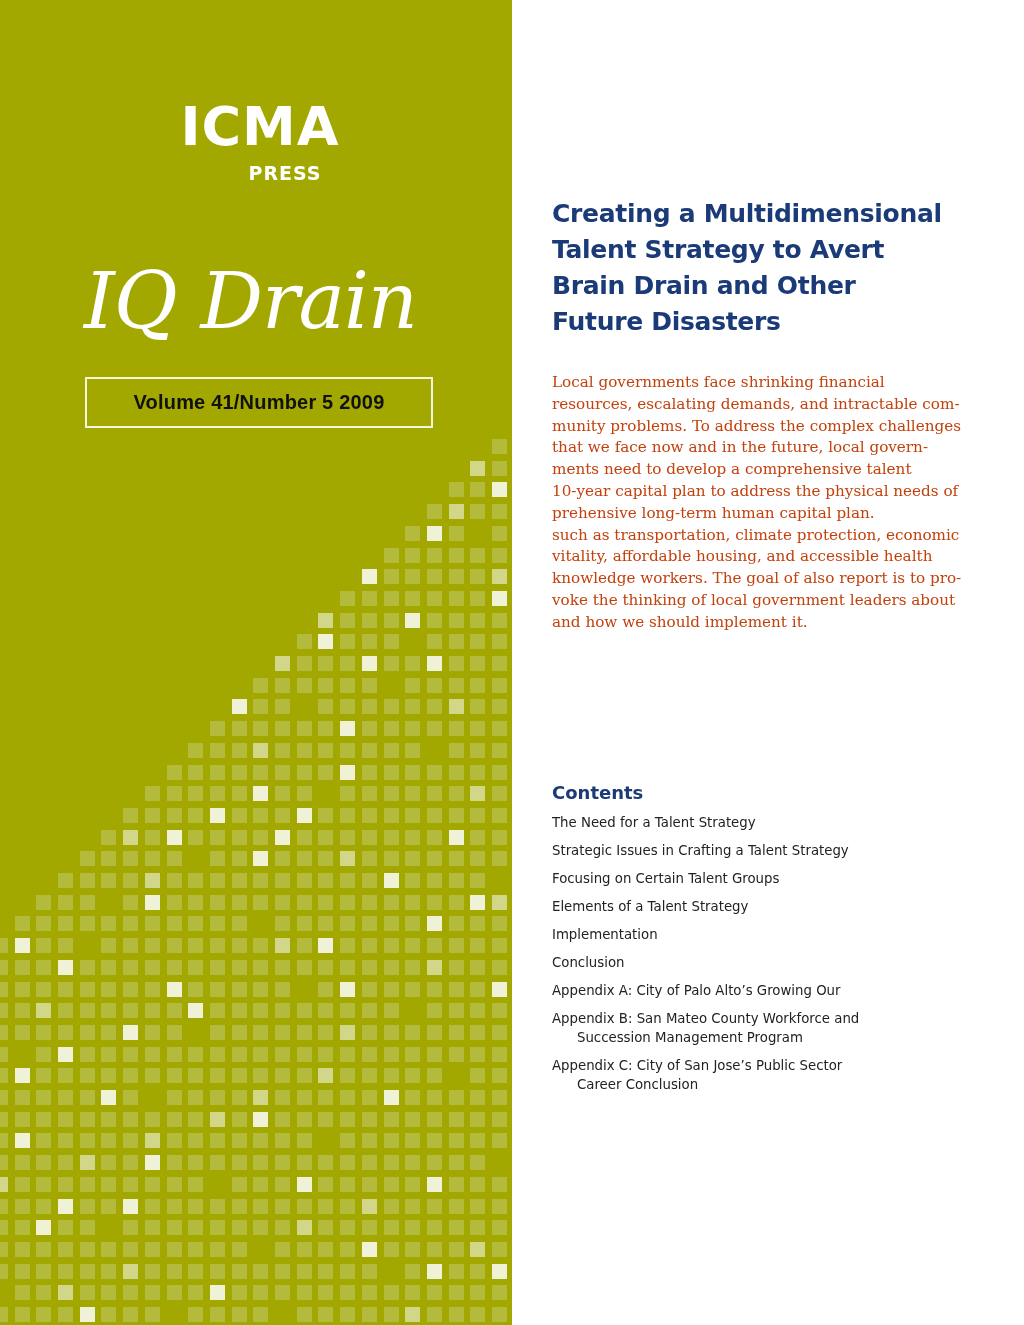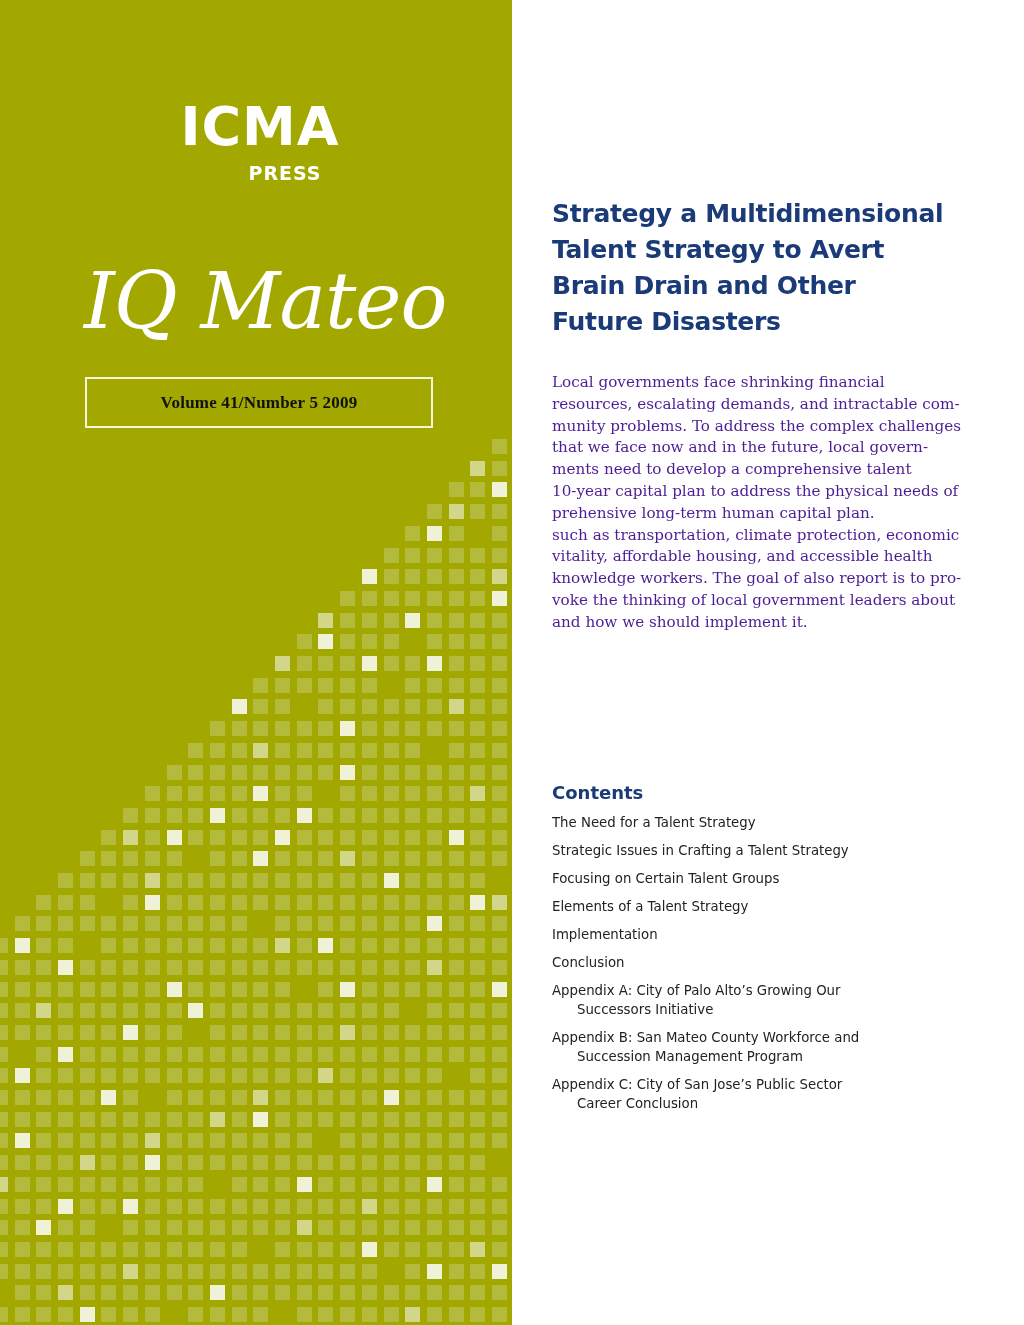--- a/index.html
+++ b/index.html
@@ -28,40 +28,40 @@
     font-family: "DejaVu Serif", serif; font-style: italic;
     font-size: 78px; line-height: 92px; color: #ffffff; white-space: nowrap;
     letter-spacing: -1px;
   }
   .volume-box {
     position: absolute; left: 85px; top: 377px; width: 348px; height: 51px;
     border: 2px solid #f3f5dc;
     display: flex; align-items: center; justify-content: center;
   }
   .volume-text {
-    font-family: Liberation Serif, serif; font-weight: bold;
-    font-size: 17px; color: #111111; letter-spacing: 0.2px;
+    font-family: Liberation Sans, sans-serif; font-weight: bold;
+    font-size: 20px; color: #111111; letter-spacing: 0.2px;
   }
 
   .grid { position: absolute; left: 0; top: 0; width: 512px; height: 1325px; }
   .cell { position: absolute; width: 15px; height: 15px; }
 
   .content {
     position: absolute; left: 552px; top: 0; width: 420px;
   }
   .title {
     position: absolute; left: 0; top: 196px; width: 420px;
     font-family: "DejaVu Sans", sans-serif; font-weight: bold;
     font-size: 25px; line-height: 36px; color: #1a3a78; letter-spacing: -0.3px;
   }
   .title span { display: block; white-space: nowrap; }
   .intro {
     position: absolute; left: 0; top: 372px; width: 395px;
     font-family: "DejaVu Serif", serif; font-size: 15.2px; line-height: 21.8px;
-    color: #4c1d95;
+    color: #c2410c;
   }
   .intro p { margin: 0; }
   .intro p + p { text-indent: 30px; }
   .intro .line { display: block; white-space: nowrap; }
   .intro .line.indent { padding-left: 30px; }
 
   .contents-heading {
     position: absolute; left: 0; top: 781px;
     font-family: "DejaVu Sans", sans-serif; font-weight: bold;
     font-size: 18px; line-height: 24px; color: #1a3a78;
@@ -761,30 +761,30 @@
       <div class="cell" style="left: 36.3px; top: 1307px; background: rgb(180, 186, 59);"></div>
       <div class="cell" style="left: 14.6px; top: 1307px; background: rgb(180, 186, 59);"></div>
       <div class="cell" style="left: -7.1px; top: 1307px; background: rgb(180, 186, 59);"></div>
     </div>
 
   <div class="logo">
     <div class="logo-main">ICMA</div>
     <div class="logo-sub">PRESS</div>
   </div>
 
-  <div class="series-title">IQ Mateo</div>
+  <div class="series-title">IQ Drain</div>
 
   <div class="volume-box">
     <span class="volume-text">Volume 41/Number 5  2009</span>
   </div>
 </div>
 
 <div class="content">
   <h1 class="title">
-    <span>Strategy a Multidimensional</span>
+    <span>Creating a Multidimensional</span>
     <span>Talent Strategy to Avert</span>
     <span>Brain Drain and Other</span>
     <span>Future Disasters</span>
   </h1>
 
   <div class="intro">
     <p>
       <span class="line">Local governments face shrinking financial</span>
       <span class="line">resources, escalating demands, and intractable com-</span>
       <span class="line">munity problems. To address the complex challenges</span>
@@ -806,21 +806,20 @@
 
   <ul class="contents-list">
     <li><span>The Need for a Talent Strategy</span></li>
     <li><span>Strategic Issues in Crafting a Talent Strategy</span></li>
     <li><span>Focusing on Certain Talent Groups</span></li>
     <li><span>Elements of a Talent Strategy</span></li>
     <li><span>Implementation</span></li>
     <li><span>Conclusion</span></li>
     <li>
       <span>Appendix A: City of Palo Alto’s Growing Our</span>
-      <span class="cont">Successors Initiative</span>
     </li>
     <li>
       <span>Appendix B: San Mateo County Workforce and</span>
       <span class="cont">Succession Management Program</span>
     </li>
     <li>
       <span>Appendix C:  City of San Jose’s Public Sector</span>
       <span class="cont">Career Conclusion</span>
     </li>
   </ul>

